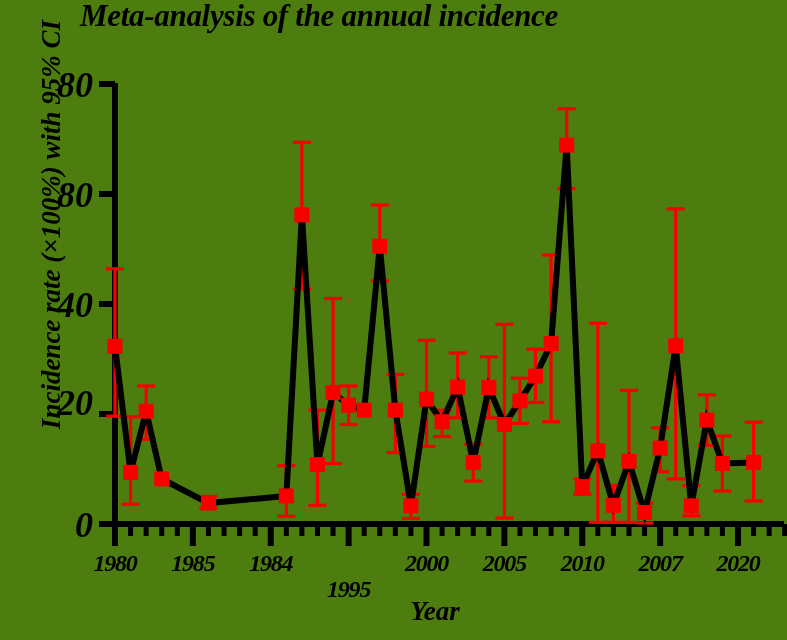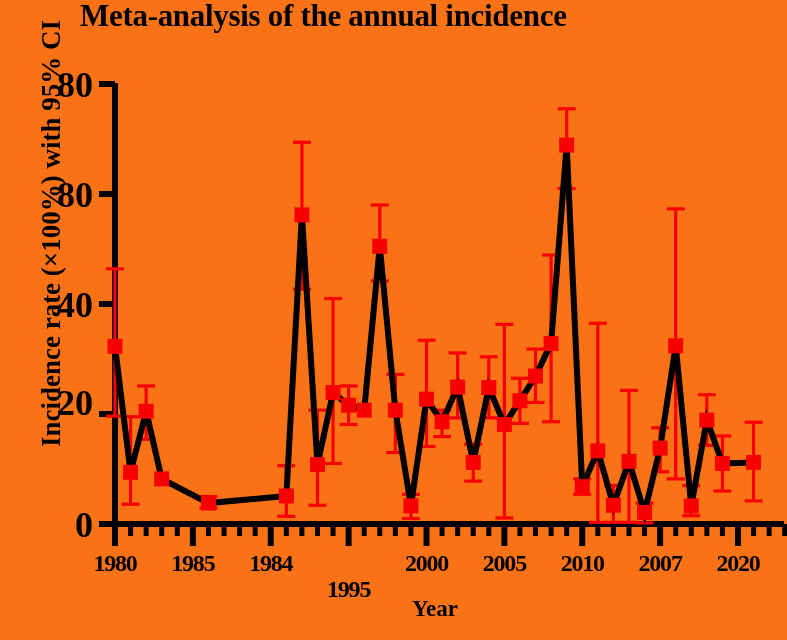--- a/index.html
+++ b/index.html
@@ -4,23 +4,24 @@
 <style>
   html, body {
     margin: 0;
     padding: 0;
     background: #ffffff;
   }
   #page {
     position: relative;
     width: 787px;
     height: 640px;
-    background: #f97316;
+    background: #4d7c0f;
     overflow: hidden;
     font-family: "Liberation Serif", "DejaVu Serif", serif;
+    font-style: italic;
   }
   #chart-title {
     position: absolute;
     left: 80px;
     top: -2px;
     width: 700px;
     text-align: left;
     font-family: "Liberation Serif", "DejaVu Serif", serif;
     font-weight: bold;
     font-size: 31px;
@@ -48,21 +49,21 @@
     color: #000000;
   }
   #xlabel {
     position: absolute;
     left: 115px;
     top: 596px;
     width: 640px;
     text-align: center;
     font-family: "Liberation Serif", "DejaVu Serif", serif;
     font-weight: bold;
-    font-size: 23px;
+    font-size: 27px;
     color: #000000;
   }
   #plot-svg {
     position: absolute;
     left: 0;
     top: 0;
   }
   .ytick-label {
     position: absolute;
     text-align: right;

